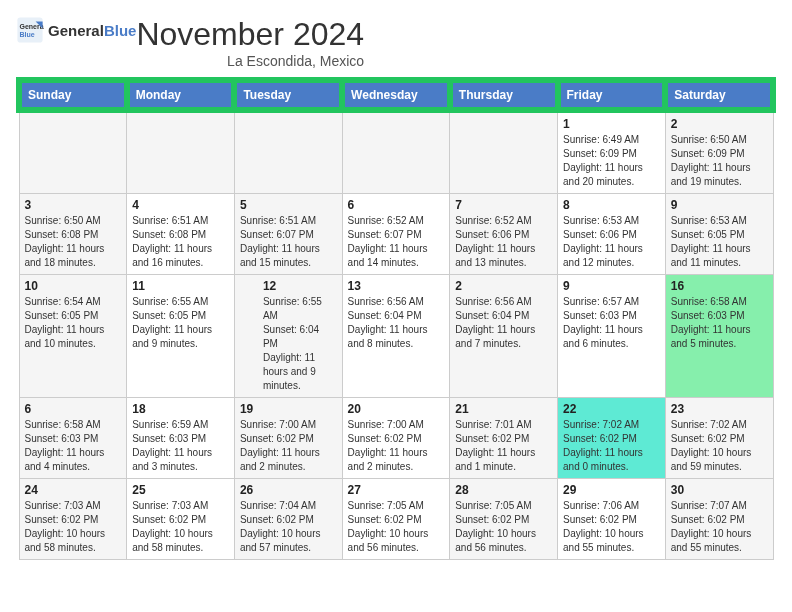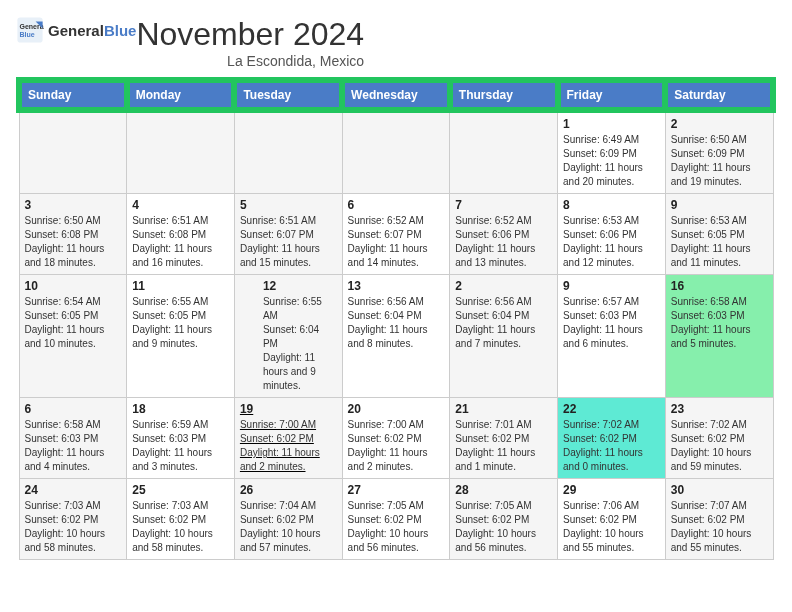--- a/index.html
+++ b/index.html
@@ -202,21 +202,21 @@
       </tr>
       <tr>
         <td style="background-color: rgb(245, 245, 245);">
           <div class="day-num">6</div>
           <div class="day-info">Sunrise: 6:58 AM<br>Sunset: 6:03 PM<br>Daylight: 11 hours and 4 minutes.</div>
         </td>
         <td style="background-color: rgb(255, 255, 255);">
           <div class="day-num">18</div>
           <div class="day-info">Sunrise: 6:59 AM<br>Sunset: 6:03 PM<br>Daylight: 11 hours and 3 minutes.</div>
         </td>
-        <td style="background-color: rgb(245, 245, 245); text-decoration: underline;">
+        <td style="background-color: rgb(245, 245, 245);">
           <div class="day-num">19</div>
           <div class="day-info">Sunrise: 7:00 AM<br>Sunset: 6:02 PM<br>Daylight: 11 hours and 2 minutes.</div>
         </td>
         <td style="background-color: rgb(255, 255, 255);">
           <div class="day-num">20</div>
           <div class="day-info">Sunrise: 7:00 AM<br>Sunset: 6:02 PM<br>Daylight: 11 hours and 2 minutes.</div>
         </td>
         <td style="background-color: rgb(245, 245, 245);">
           <div class="day-num">21</div>
           <div class="day-info">Sunrise: 7:01 AM<br>Sunset: 6:02 PM<br>Daylight: 11 hours and 1 minute.</div>

